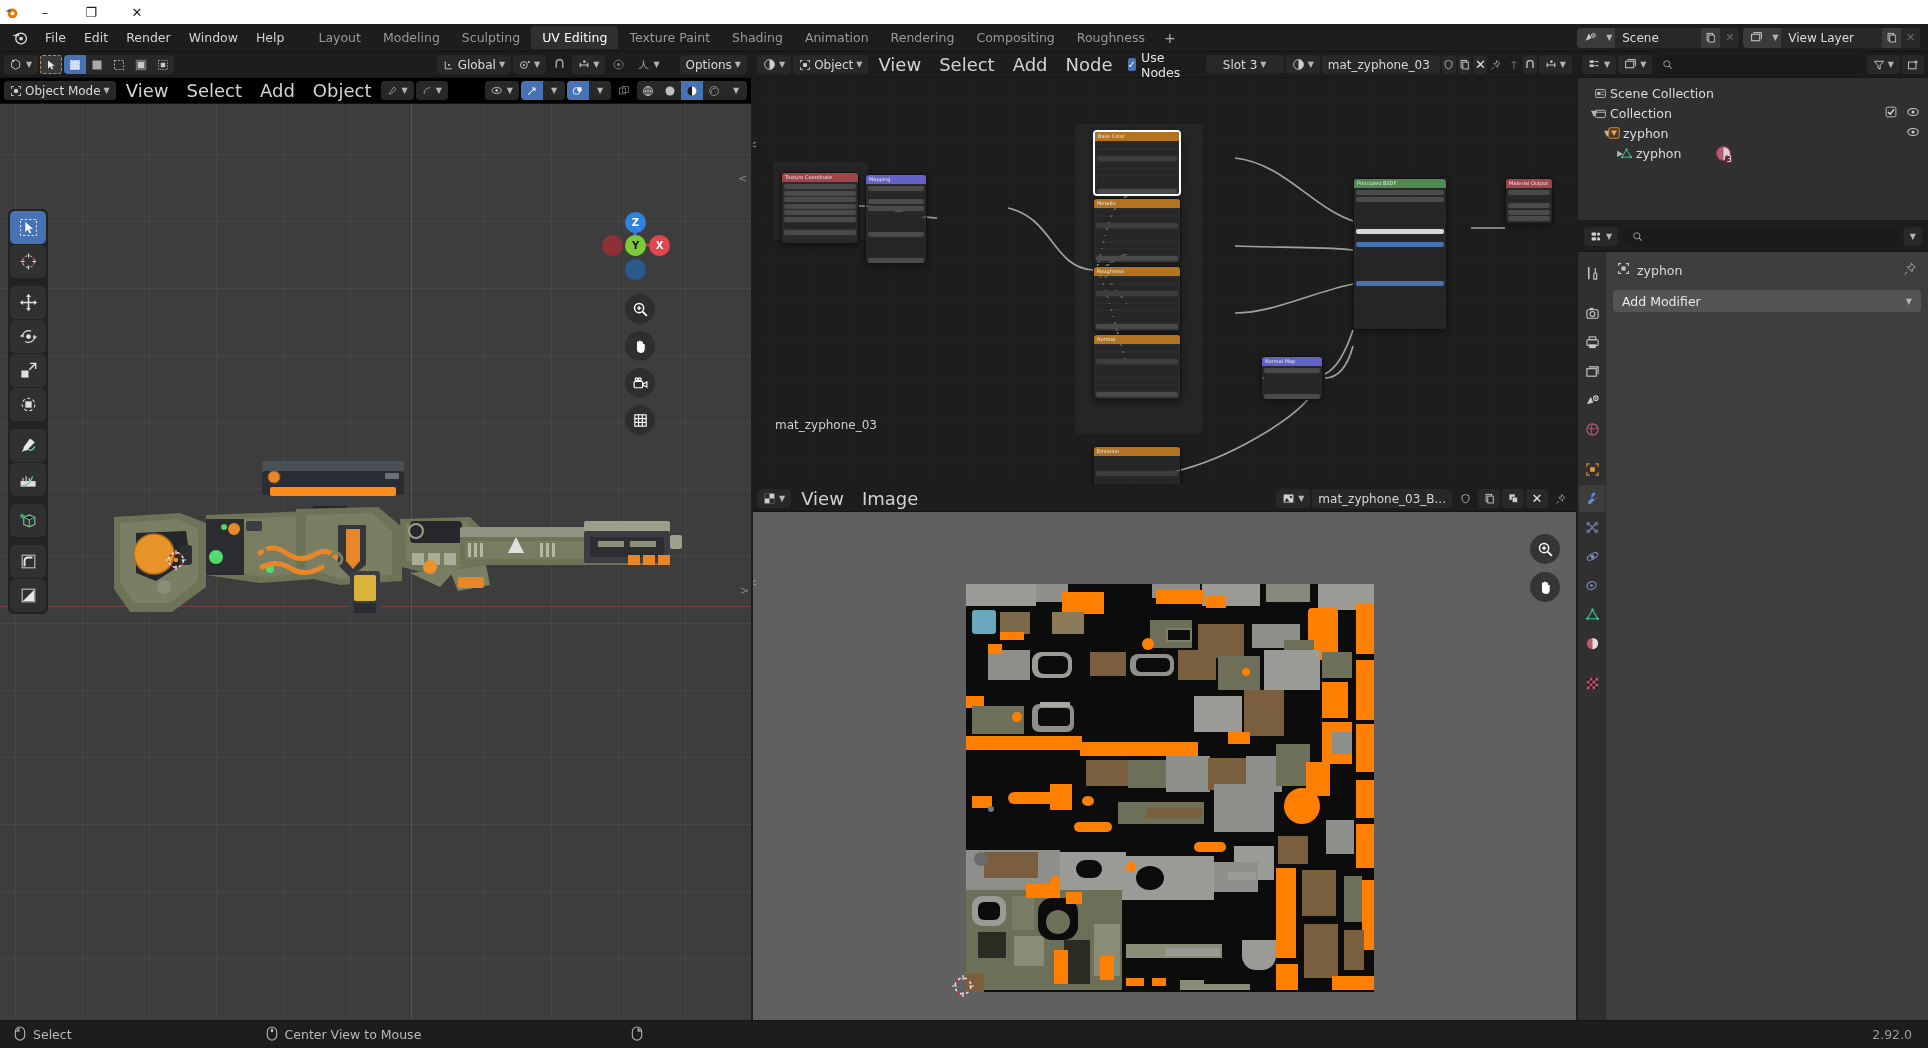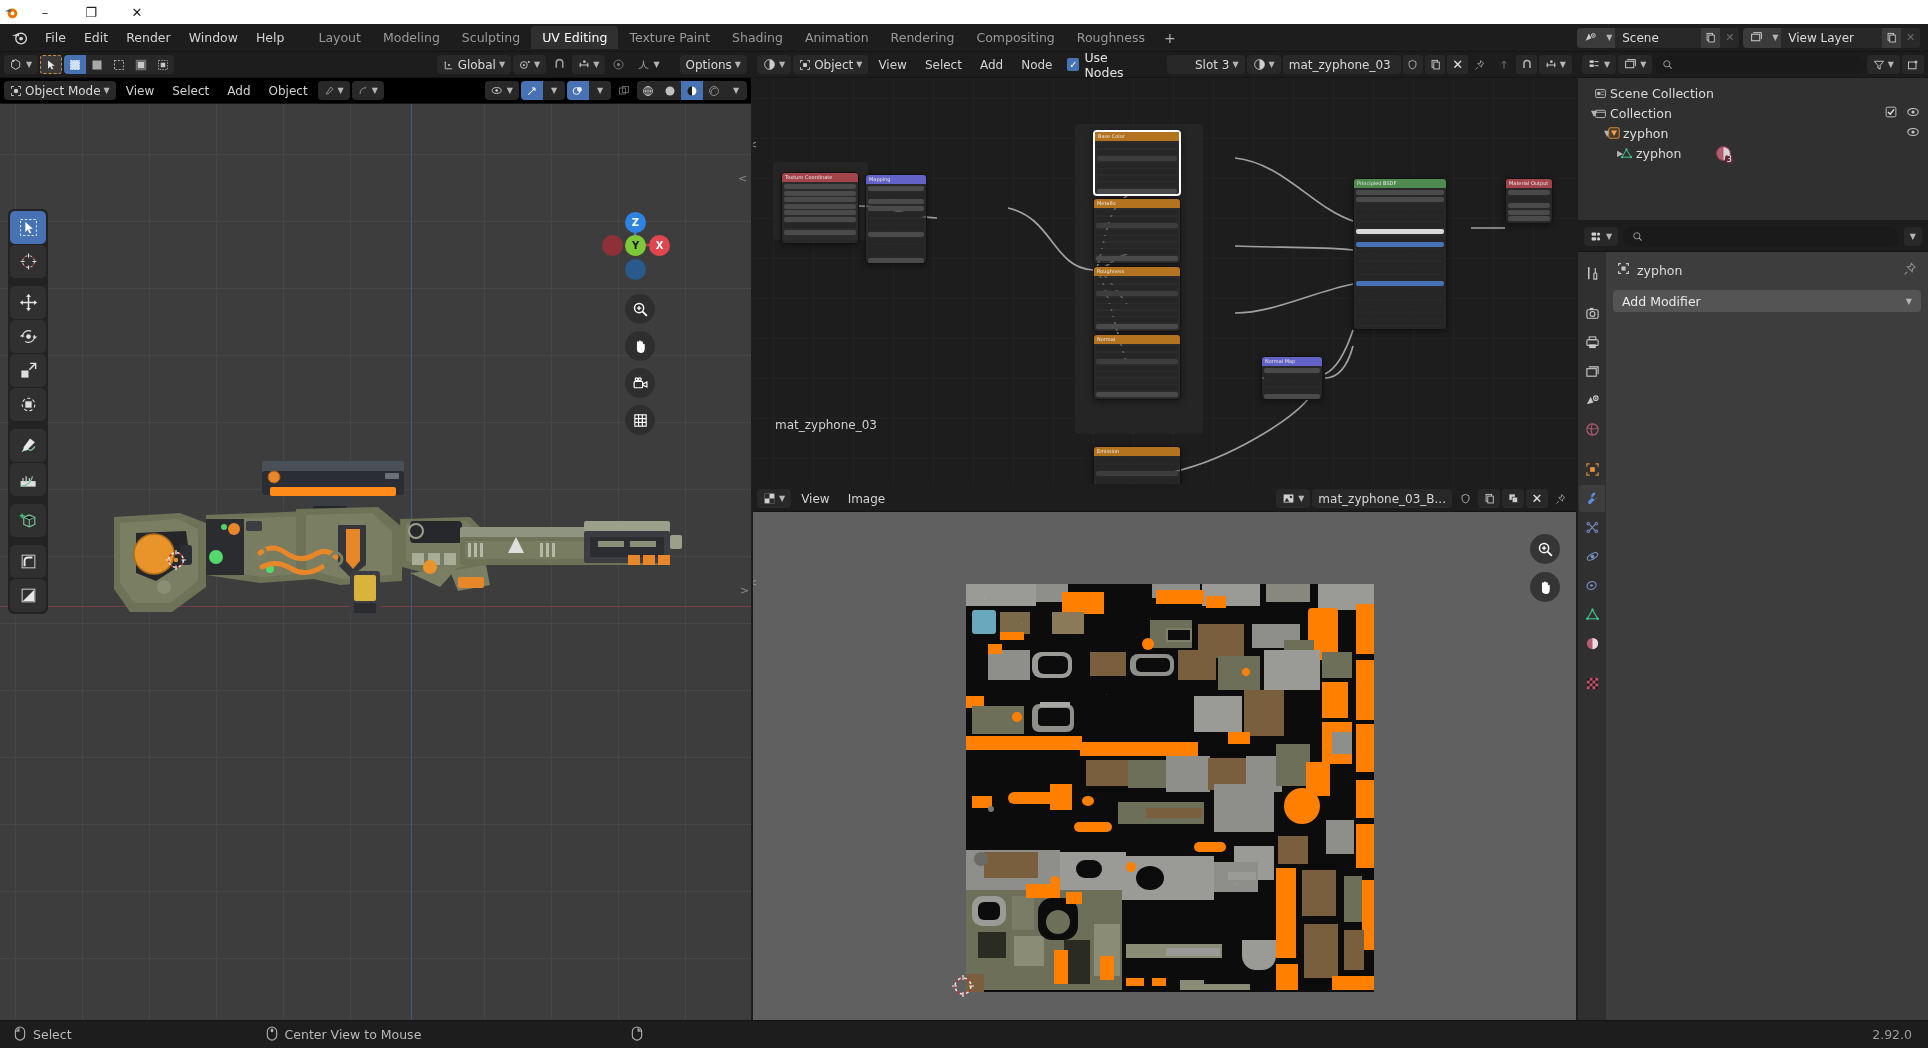--- a/index.html
+++ b/index.html
@@ -57,21 +57,21 @@
   .area { position:absolute; background:#303030; }
   .hdr {
     height:26px; background:#1d1d1d; display:flex; align-items:center; gap:2px;
     padding:0 4px; border-bottom:1px solid #141414;
   }
   .hbtn {
     display:flex; align-items:center; gap:3px; height:19px; padding:0 6px;
     background:#282828; border-radius:4px; font-size:12px; color:#d8d8d8; white-space:nowrap;
   }
   .hbtn.flat { background:transparent; }
-  .hmenu { padding:2px 8px; font-size:12px; color:#d3d3d3; border-radius:3px; white-space:nowrap; }
+  .hmenu { padding:2px 8px; font-size:18px; color:#d3d3d3; border-radius:3px; white-space:nowrap; }
   .chev { font-size:8px; color:#b5b5b5; }
   .iconbtn {
     width:22px; height:19px; display:flex; align-items:center; justify-content:center;
     background:#282828; border-radius:3px;
   }
   .iconbtn.sel { background:#4772b3; }
   .iconbtn.off { background:transparent; }
   .grp { display:flex; background:#282828; border-radius:4px; overflow:hidden; }
   .grp .iconbtn { border-radius:0; background:transparent; }
   .grp .iconbtn.sel { background:#4772b3; }
@@ -710,21 +710,21 @@
       </div>
       <div class="hmenu">View</div>
       <div class="hmenu">Select</div>
       <div class="hmenu">Add</div>
       <div class="hmenu">Node</div>
       <div style="display:flex;align-items:center;gap:5px;padding:0 5px">
         <span style="width:13px;height:13px;background:#4772b3;border-radius:2px;display:flex;align-items:center;justify-content:center;color:#fff;font-size:10px">✓</span>
         <span style="font-size:12.5px">Use Nodes</span>
       </div>
       <div style="flex:0 0 12px"></div>
-      <div class="hbtn" style="min-width:78px;justify-content:flex-end">
+      <div class="hbtn" style="min-width:78px;justify-content:center">
         <span>Slot 3</span>
         <span class="chev">▼</span>
       </div>
       <div class="hbtn">
         <svg width="13" height="13" viewBox="0 0 16 16">
             <circle cx="8" cy="8" r="6" fill="#2a2a2a" stroke="#cfcfcf" stroke-width="1.1"></circle>
             <path d="M8 2 A6 6 0 0 1 8 14 Z" fill="#cfcfcf"></path>
           </svg>
         <span class="chev">▼</span>
       </div>

